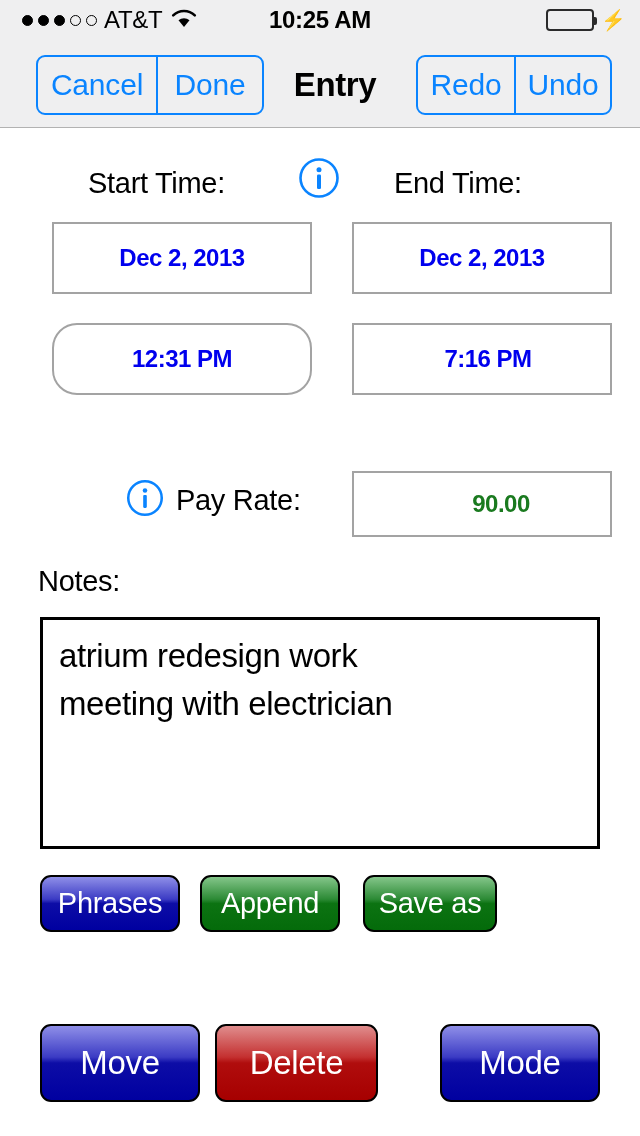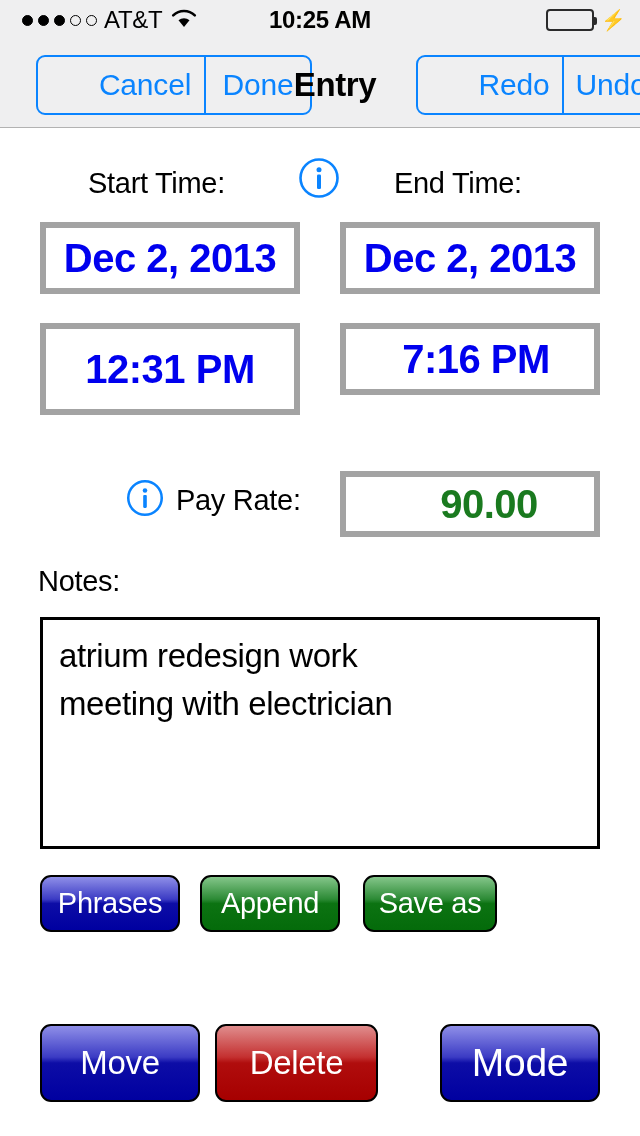--- a/index.html
+++ b/index.html
@@ -102,21 +102,20 @@
   }
   .seg-control {
     position: absolute;
     top: 15px;
     height: 60px;
     display: flex;
     border: 2px solid #0a84ff;
     border-radius: 9px;
     overflow: hidden;
     background: #efeff0;
-    padding-left: 48px;
   }
   .seg-left  { left: 36px; }
   .seg-right { left: 416px; }
   .seg-btn {
     display: flex;
     align-items: center;
     justify-content: center;
     font-size: 30px;
     color: #0a84ff;
     background: transparent;
@@ -159,36 +158,37 @@
     white-space: nowrap;
   }
 
   .info-icon {
     position: absolute;
     width: 42px; height: 42px;
   }
 
   .field-box {
     position: absolute;
-    border: 6px solid #a3a3a3;
-    background: #ffffff;
-    display: flex;
-    align-items: center;
-    justify-content: center;
-    font-size: 40px;
+    border: 2px solid #a3a3a3;
+    background: #ffffff;
+    display: flex;
+    align-items: center;
+    justify-content: center;
+    font-size: 24px;
     font-weight: bold;
     letter-spacing: -0.5px;
+    margin-left: 12px;
   }
   .val-blue  { color: #0000ee; }
   .val-green { color: #1a7a1f; padding-left: 38px; }
 
   
   #start-date-field { left: 40px;  top: 93px;  width: 260px; height: 72px; }
   #end-date-field   { left: 340px; top: 93px;  width: 260px; height: 72px; }
-  #start-time-field { left: 40px;  top: 194px; width: 260px; height: 92px; }
+  #start-time-field { left: 40px;  top: 194px; width: 260px; height: 72px; border-radius: 25px; }
   #end-time-field   { left: 340px; top: 194px; width: 260px; height: 72px; padding-left: 12px; }
 
   #start-time-label { left: 88px;  top: 38px; }
   #end-time-label   { left: 394px; top: 38px; text-align: right; }
   #start-end-info   { left: 298px; top: 28px; }
 
   
   #pay-rate-info  { left: 126px; top: 350px; width: 38px; height: 38px; }
   #pay-rate-label { left: 176px; top: 355px; }
   #pay-rate-field { left: 340px; top: 342px; width: 260px; height: 66px; }
@@ -235,21 +235,21 @@
   }
 
   
   #phrases-button { left: 40px;  top: 746px; width: 140px; height: 57px; font-size: 29px; }
   #append-button  { left: 200px; top: 746px; width: 140px; height: 57px; font-size: 29px; }
   #saveas-button  { left: 363px; top: 746px; width: 134px; height: 57px; font-size: 29px; }
 
   
   #move-button   { left: 40px;  top: 895px; width: 160px; height: 78px; font-size: 33px; }
   #delete-button { left: 215px; top: 895px; width: 163px; height: 78px; font-size: 33px; }
-  #mode-button   { left: 440px; top: 895px; width: 160px; height: 78px; font-size: 39px; }
+  #mode-button   { left: 440px; top: 895px; width: 160px; height: 78px; font-size: 33px; }
 </style>
 </head>
 <body>
 
 <div id="screen">
 
   <div class="status-bar">
 
     <div class="status-left">
       <div class="signal-dots">

